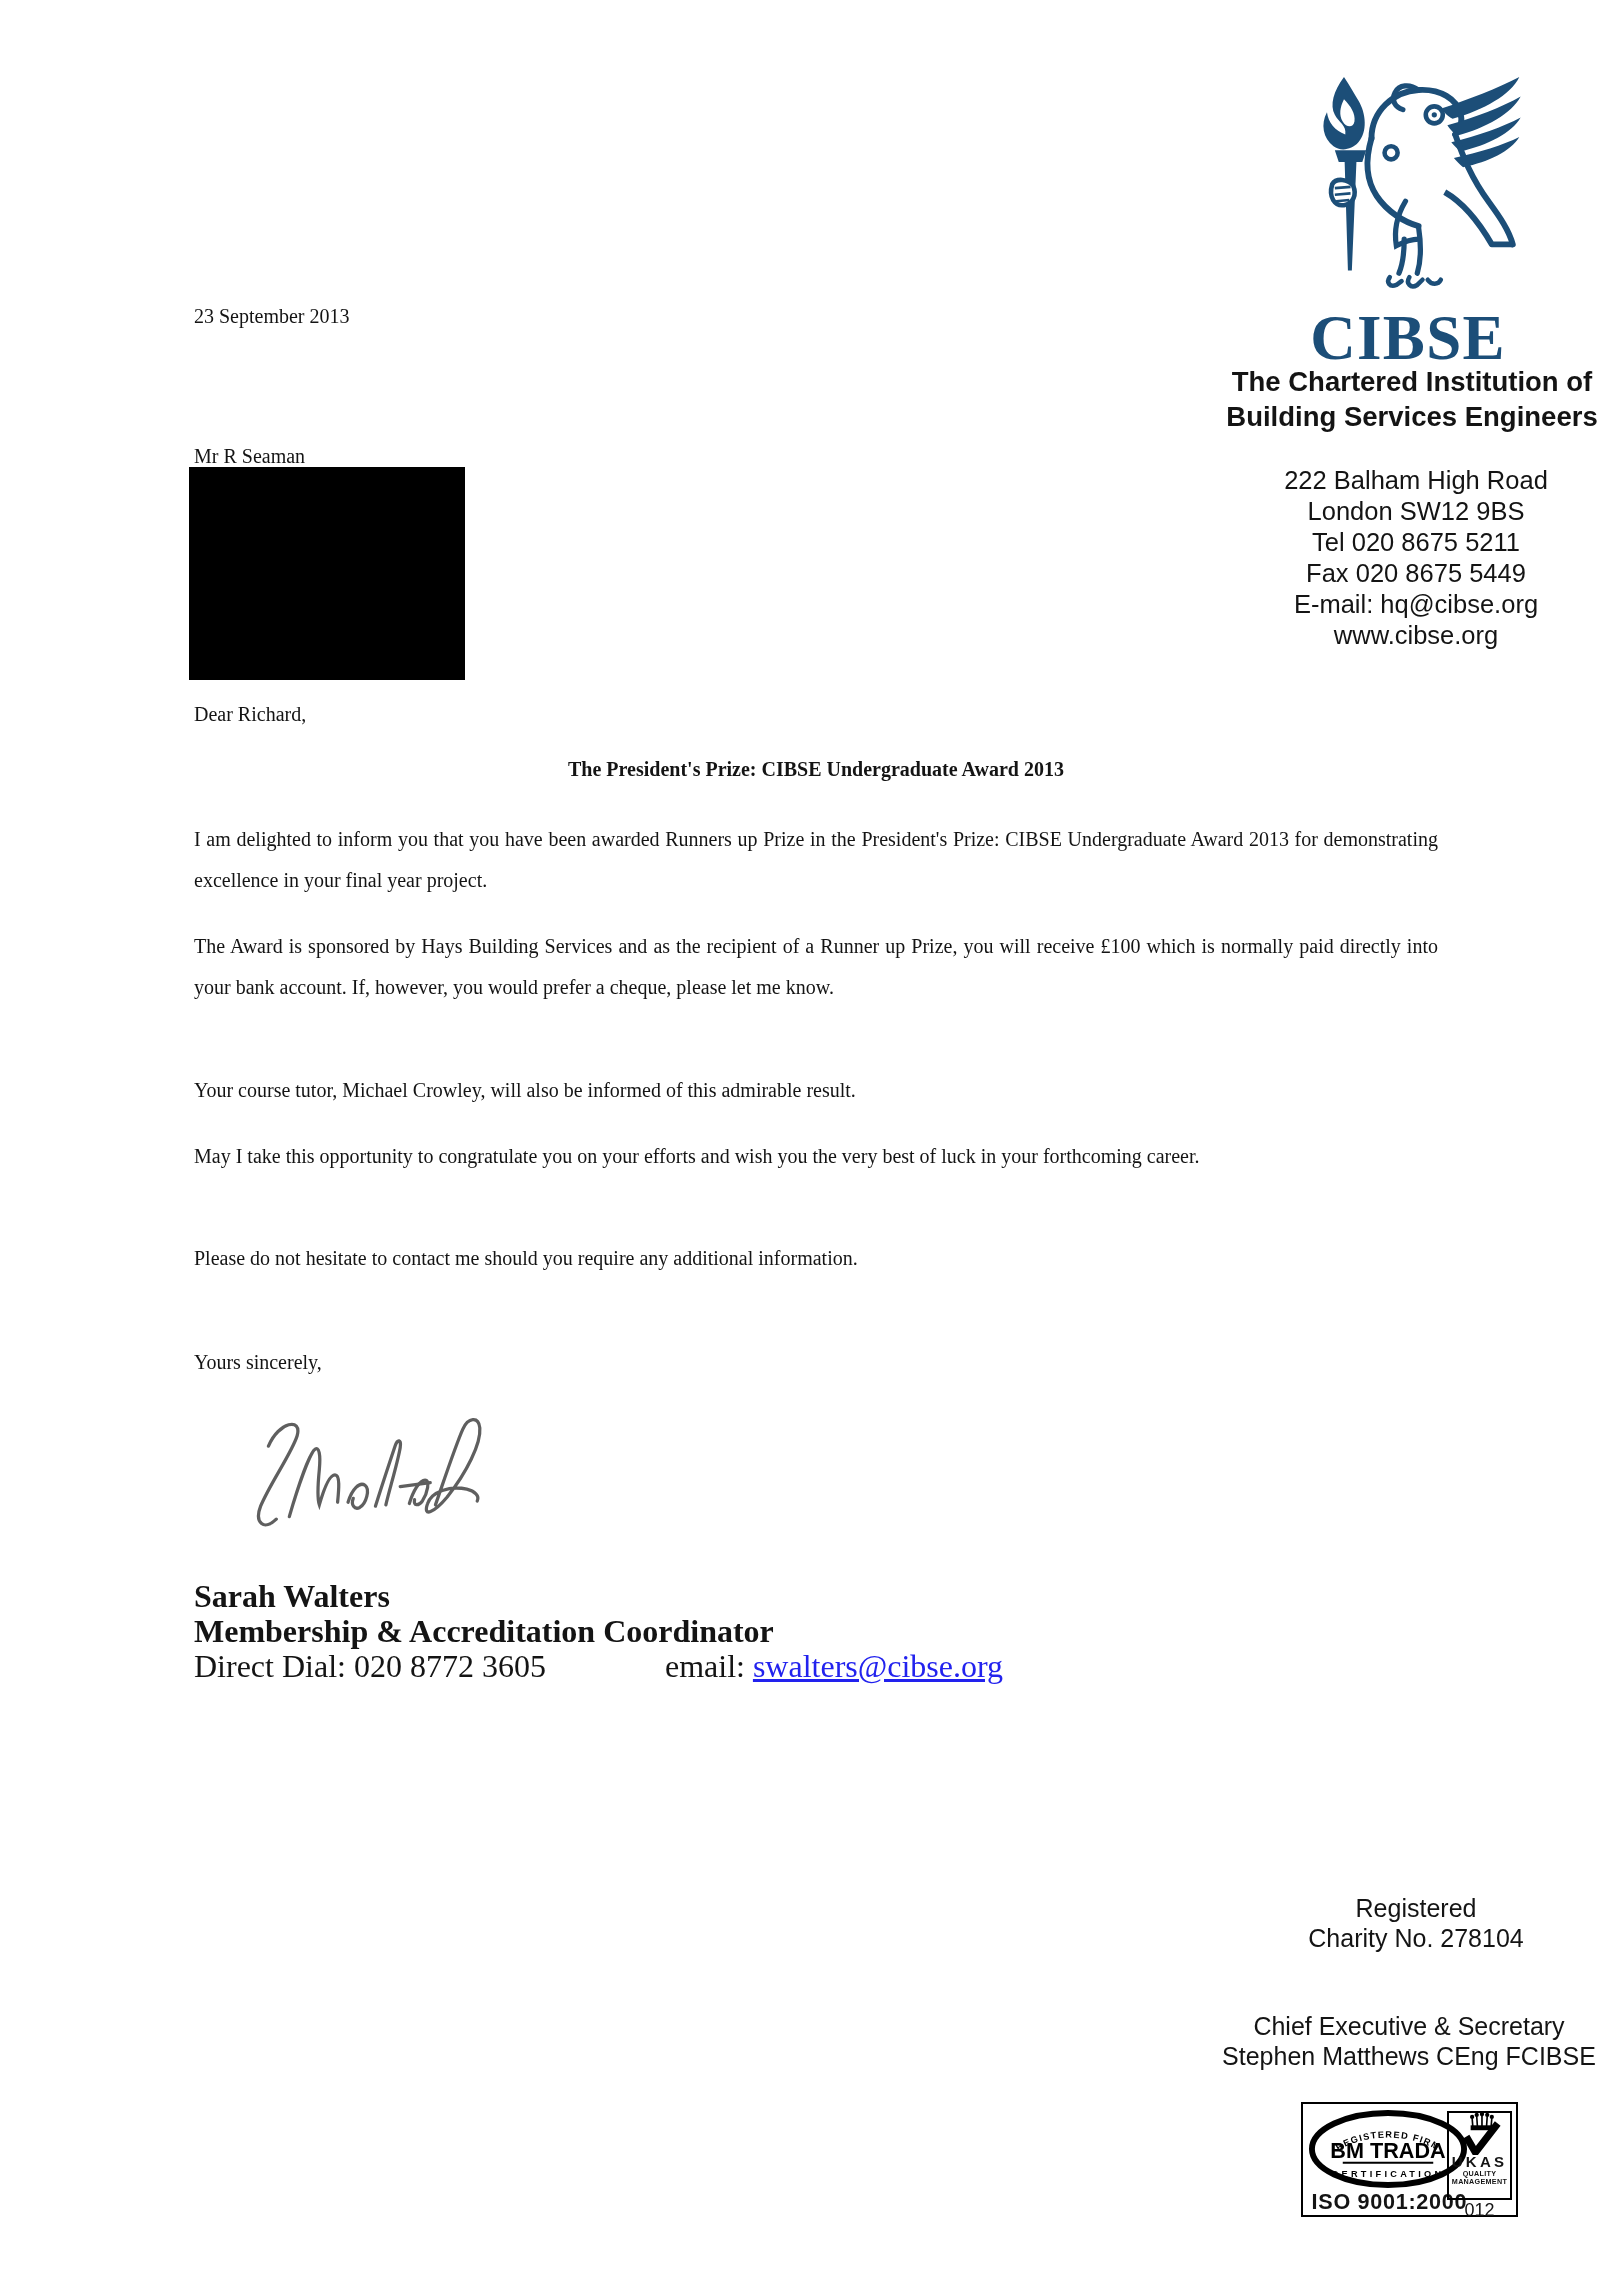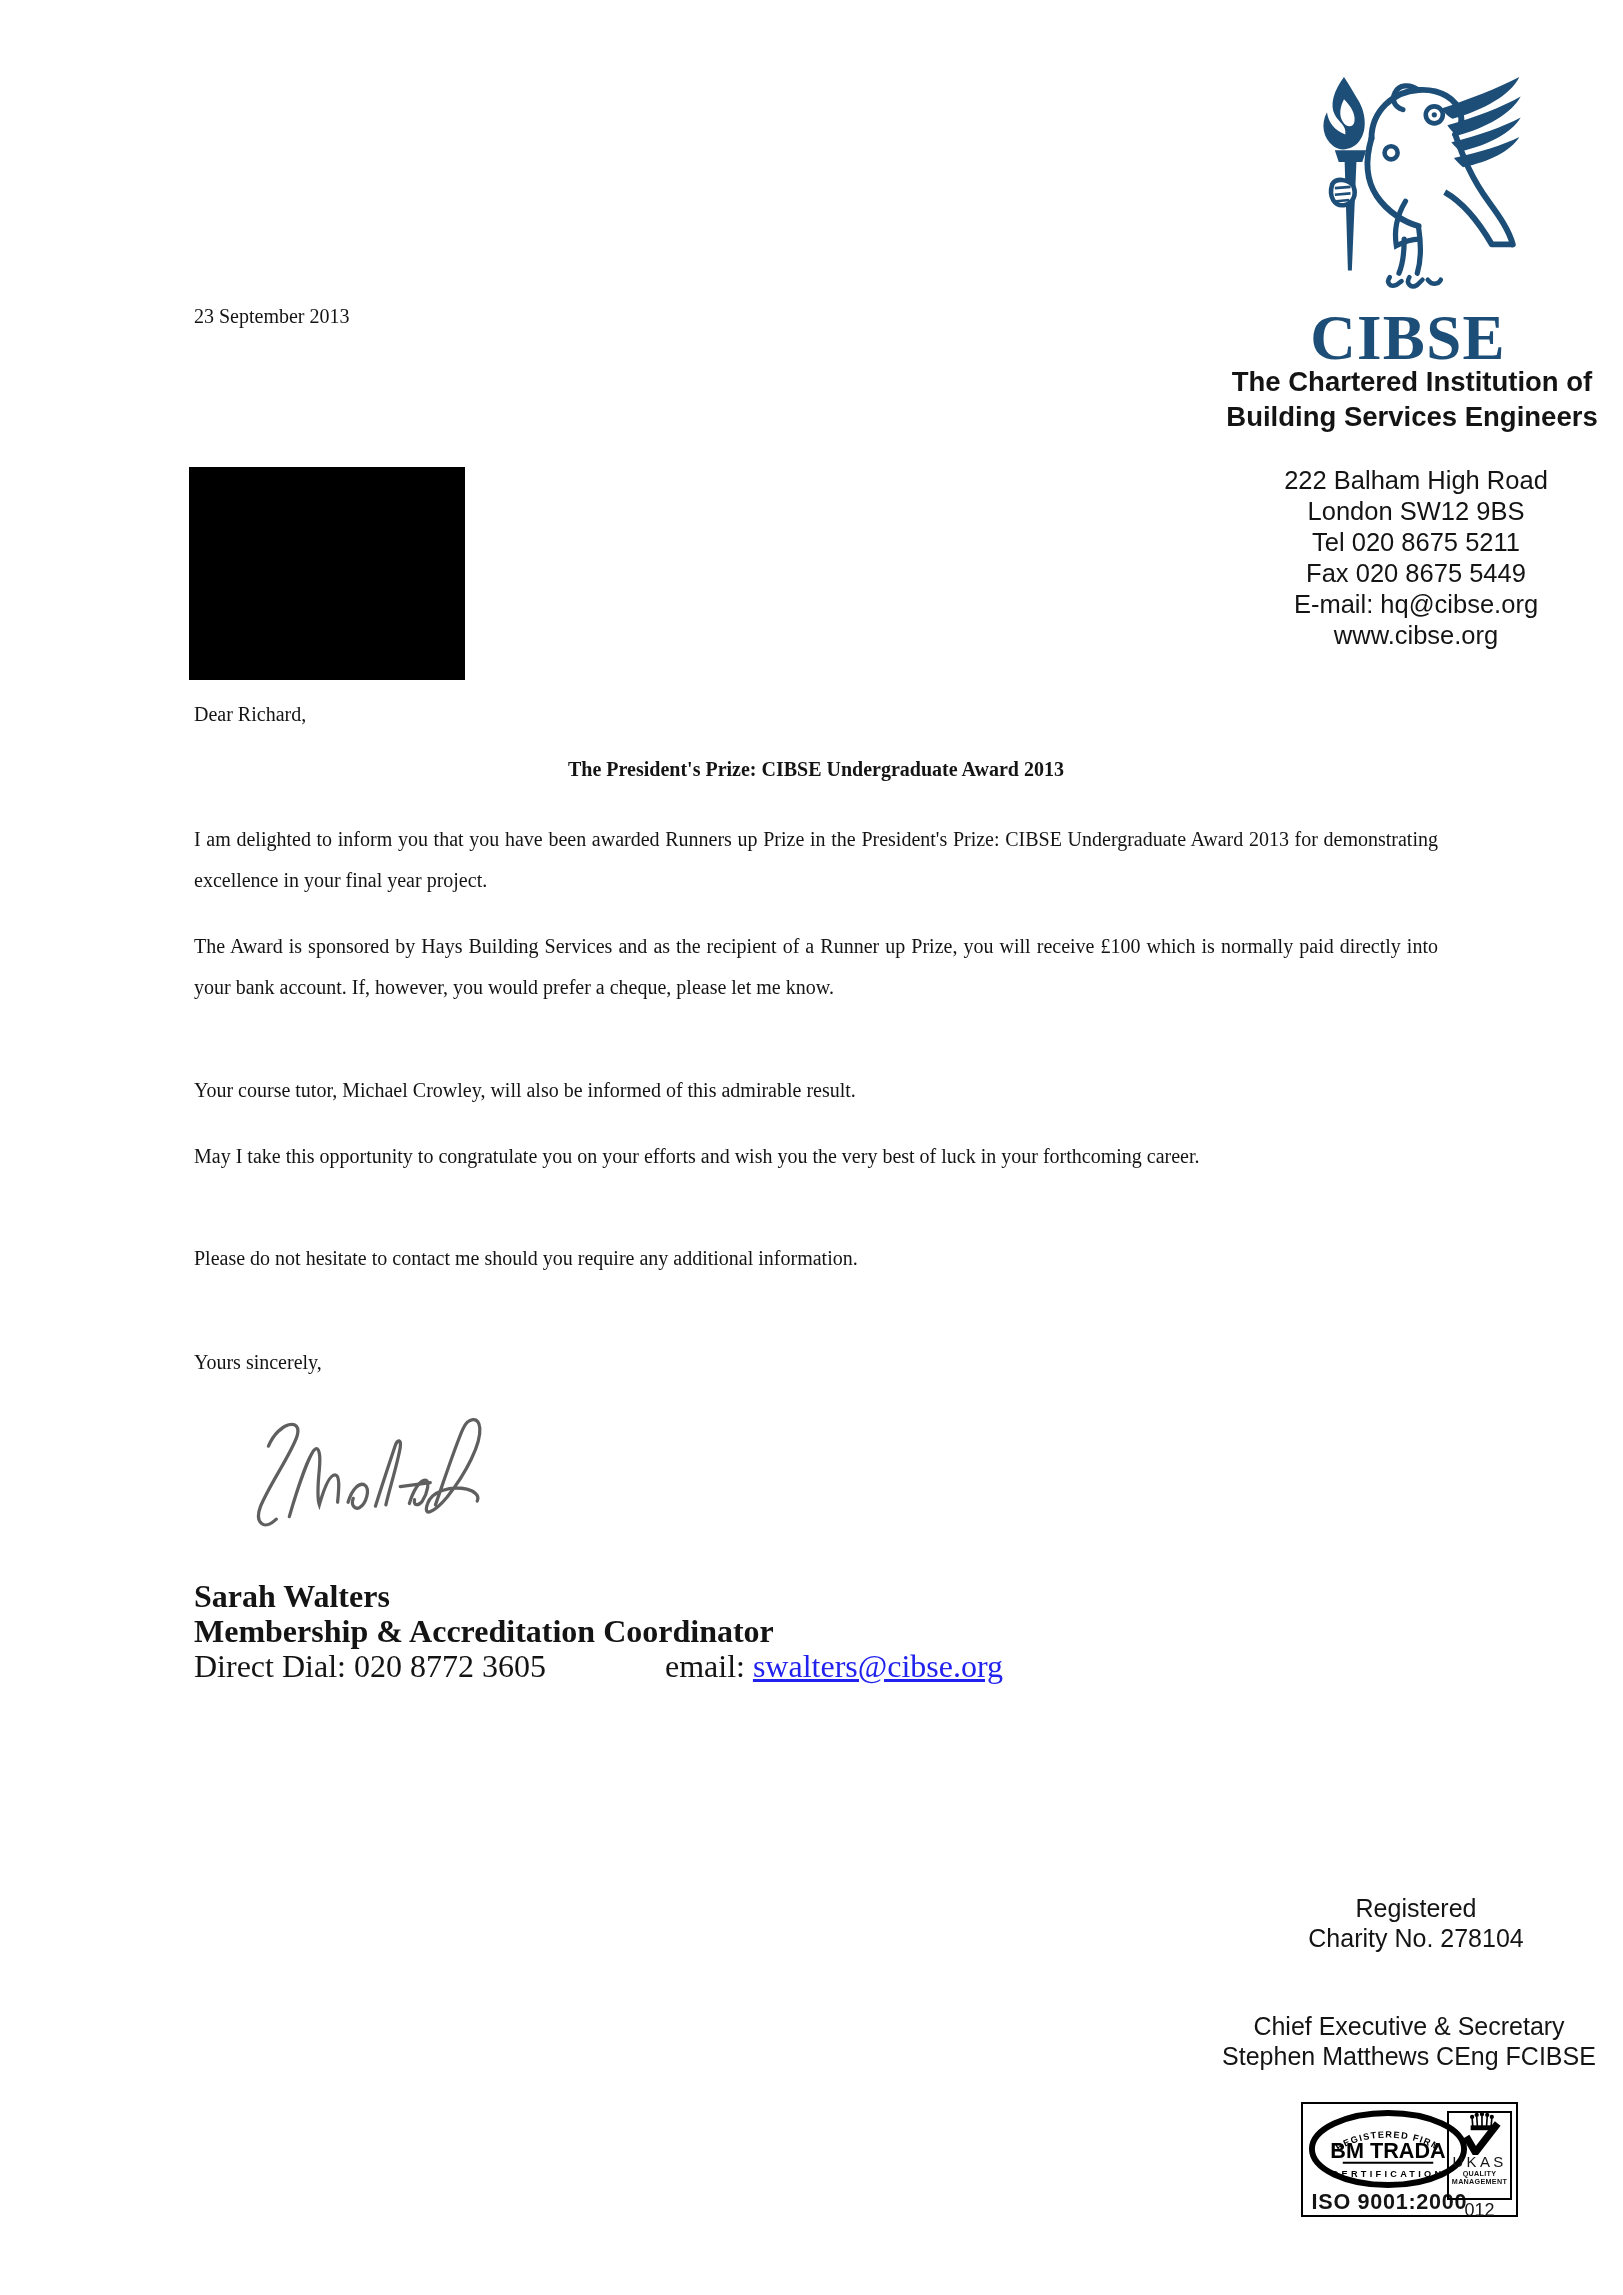--- a/index.html
+++ b/index.html
@@ -25,21 +25,21 @@
   .address-block{font-size:25.5px;line-height:31px;text-align:center;width:458px;left:1187px;}
   .redaction{background:var(--redaction);}
   .signer{font-size:32px;line-height:35px;left:194px;}
   .signer .bold{font-weight:bold;}
   .email-link{color:var(--link_blue);text-decoration:underline;cursor:pointer;}
   .email-part{margin-left:111px;}
   .footer-block{font-size:25px;line-height:30px;text-align:center;width:406px;font-family:"Liberation Sans", sans-serif;}
   .cert-box{left:1301px;top:2102px;width:217px;height:115px;border:2.6px solid #000;background:#fff;}
   .iso-text{left:3.9px;top:85px;width:165px;text-align:center;font-weight:bold;font-size:21.6px;letter-spacing:0.7px;font-family:"Liberation Sans", sans-serif;}
   .ukas-box{left:144px;top:7.2px;width:65px;height:89px;border:2px solid #000;text-align:center;}
-  .ukas-word{font-size:15px;letter-spacing:3.3px;font-weight:normal;font-family:"Liberation Sans", sans-serif;line-height:15.7px;margin-top:-1.3px;}
+  .ukas-word{font-size:15px;letter-spacing:3.3px;font-weight:bold;font-family:"Liberation Sans", sans-serif;line-height:15.7px;margin-top:-1.3px;}
   .ukas-sub{font-size:7.2px;font-weight:bold;line-height:7.9px;font-family:"Liberation Sans", sans-serif;letter-spacing:0.3px;}
   .ukas-num{left:144px;top:96px;width:65px;text-align:center;font-size:18px;font-family:"Liberation Sans", sans-serif;}
   .blue-fill{fill:var(--brand_blue);}
   .blue-stroke{stroke:var(--brand_blue);}
   .cibse-word{font-size:63px;font-weight:bold;color:var(--brand_blue);letter-spacing:1.3px;width:458px;left:1179px;text-align:center;font-family:"Liberation Serif", serif;}
 </style>
 </head>
 <body>
 
 <div id="page">
@@ -88,20 +88,21 @@
     <div>222 Balham High Road</div>
     <div>London SW12 9BS</div>
     <div>Tel 020 8675 5211</div>
     <div>Fax 020 8675 5449</div>
     <div>E-mail: hq@cibse.org</div>
     <div>www.cibse.org</div>
   </div>
 
   <div class="abs body-text single" style="top:296px;">23 September 2013</div>
 
+  <div class="abs body-text single" style="top:436px;">Mr R Seaman</div>
 
   <div class="abs redaction" style="left:189px;top:467px;width:276px;height:213px;"></div>
 
   <div class="abs body-text single" style="top:694px;">Dear Richard,</div>
 
   <div class="abs body-text subject" style="top:749px;">The President's Prize: CIBSE Undergraduate Award 2013</div>
 
   <p class="abs body-text" style="top:819px;">I am delighted to inform you that you have been awarded Runners up Prize in the President's Prize: CIBSE Undergraduate Award 2013 for demonstrating excellence in your final year project.</p>
   <p class="abs body-text" style="top:926px;">The Award is sponsored by Hays Building Services and as the recipient of a Runner up Prize, you will receive £100 which is normally paid directly into your bank account. If, however, you would prefer a cheque, please let me know.</p>
   <p class="abs body-text" style="top:1136px;">May I take this opportunity to congratulate you on your efforts and wish you the very best of luck in your forthcoming career.</p>

